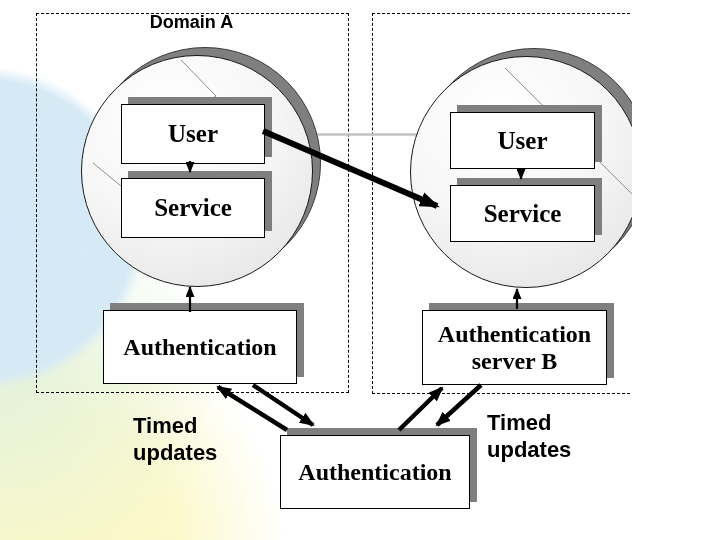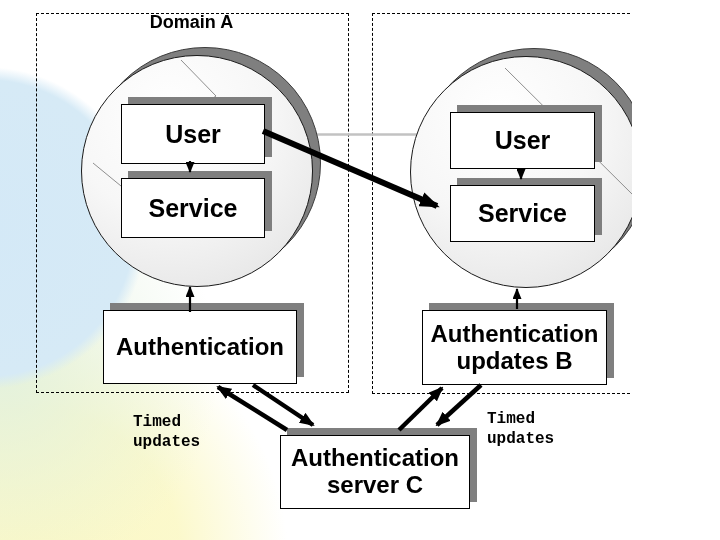--- a/index.html
+++ b/index.html
@@ -18,25 +18,25 @@
   .circle-shadow{width:230px;height:230px;border-radius:50%;background:#7f7f7f;border:1px solid #3c3c3c;}
   .circle{
     width:230px;height:230px;border-radius:50%;
     border:1px solid #1a1a1a;
     background:radial-gradient(circle at 38% 26%, #ffffff 0%, #f7f7f7 45%, #e0e0e0 100%);
   }
   .node{
     background:#fff;border:1.5px solid #000;
     box-shadow:7px -7px 0 0 #7f7f7f;
     display:flex;flex-direction:column;align-items:center;justify-content:center;
-    font-weight:bold;text-align:right;
+    font-weight:bold;text-align:right;font-family:Liberation Serif, serif;
   }
   .node.small{font-size:25px;}
   .node.auth{font-size:24px;line-height:1.12;}
-  .float-label{font-size:16px;font-weight:bold;line-height:1.22;font-family:Liberation Mono, monospace;}
+  .float-label{font-size:22px;font-weight:bold;line-height:1.22;}
   svg.layer{position:absolute;left:0;top:0;}
 </style>
 </head>
 <body>
 
 <div id="stage">
 
   <div class="abs domain-rect" style="left:36px;top:13px;width:311px;height:378px;"></div>
   <div class="abs domain-rect" style="left:372px;top:13px;width:311px;height:379px;"></div>
 
@@ -68,26 +68,25 @@
   </div>
 
   <div class="abs node small" style="left:450px;top:112px;width:143px;height:55px;">
     <span>User</span>
   </div>
   <div class="abs node small" style="left:450px;top:185px;width:143px;height:55px;">
     <span>Service</span>
   </div>
   <div class="abs node auth" style="left:422px;top:310px;width:183px;height:73px;">
     <span>Authentication</span>
-    <span>updates B</span>
+    <span>server B</span>
   </div>
 
   <div class="abs node auth" style="left:280px;top:435px;width:188px;height:72px;">
     <span>Authentication</span>
-    <span>server C</span>
   </div>
 
   <svg class="layer" width="720" height="540">
     <defs>
       <marker id="mS" markerUnits="userSpaceOnUse" markerWidth="11" markerHeight="9" refX="10" refY="4.5" orient="auto">
         <path d="M0,0 L11,4.5 L0,9 z" fill="#000"></path>
       </marker>
       <marker id="mM" markerUnits="userSpaceOnUse" markerWidth="15" markerHeight="12" refX="13" refY="6" orient="auto">
         <path d="M0,0 L15,6 L0,12 z" fill="#000"></path>
       </marker>

